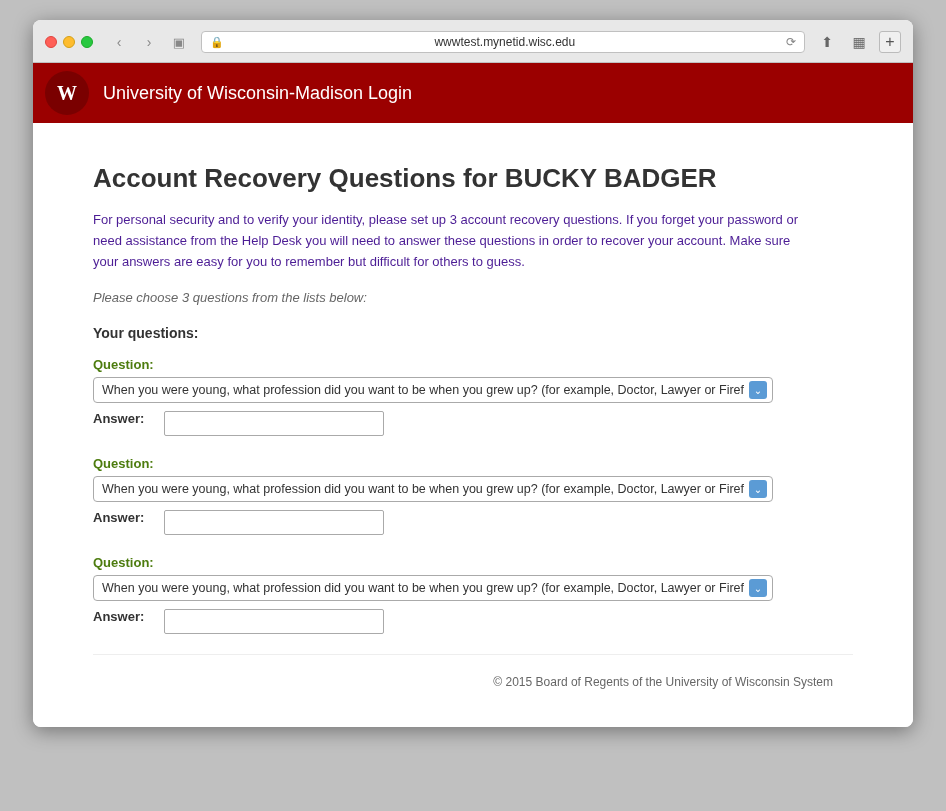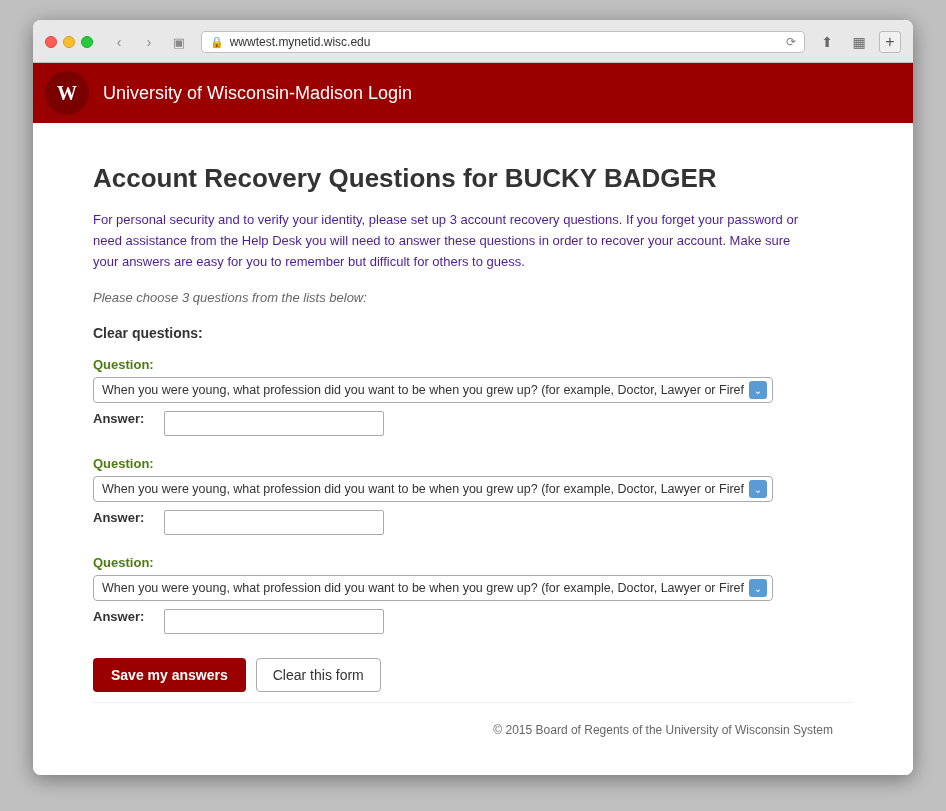--- a/index.html
+++ b/index.html
@@ -78,20 +78,21 @@
 
     .lock-icon {
       color: #888;
       font-size: 11px;
     }
 
     .address-text {
       flex: 1;
       font-size: 12px;
       color: #333;
+      text-align: center;
     }
 
     .reload-icon {
       color: #888;
       font-size: 12px;
       cursor: pointer;
     }
 
     .browser-actions {
       display: flex;
@@ -325,21 +326,21 @@
   </div>
 
   <div class="page-content">
 
     <h1 class="page-heading">Account Recovery Questions for BUCKY BADGER</h1>
 
     <p class="page-description">For personal security and to verify your identity, please set up 3 account recovery questions. If you forget your password or need assistance from the Help Desk you will need to answer these questions in order to recover your account. Make sure your answers are easy for you to remember but difficult for others to guess.</p>
 
     <p class="instruction-text">Please choose 3 questions from the lists below:</p>
 
-    <div class="your-questions-label">Clear questions:</div>
+    <div class="your-questions-label">Your questions:</div>
 
     <div class="question-group">
       <div class="question-label">Question:</div>
       <div class="question-select-wrapper">
         <select class="question-select">
           <option>When you were young, what profession did you want to be when you grew up? (for example, Doctor, Lawyer or Firefighter)</option>
         </select>
         <div class="select-arrow">⌄</div>
       </div>
       <div class="answer-row">
@@ -369,21 +370,17 @@
           <option>When you were young, what profession did you want to be when you grew up? (for example, Doctor, Lawyer or Firefighter)</option>
         </select>
         <div class="select-arrow">⌄</div>
       </div>
       <div class="answer-row">
         <span class="answer-label">Answer:</span>
         <input type="text" class="answer-input" value="" style="">
       </div>
     </div>
 
-    <div class="form-buttons">
-      <button class="btn-save">Save my answers</button>
-      <button class="btn-clear">Clear this form</button>
-    </div>
 
     <div class="page-footer">© 2015 Board of Regents of the University of Wisconsin System</div>
 
   </div>
 </div>
 
 </body></html>

